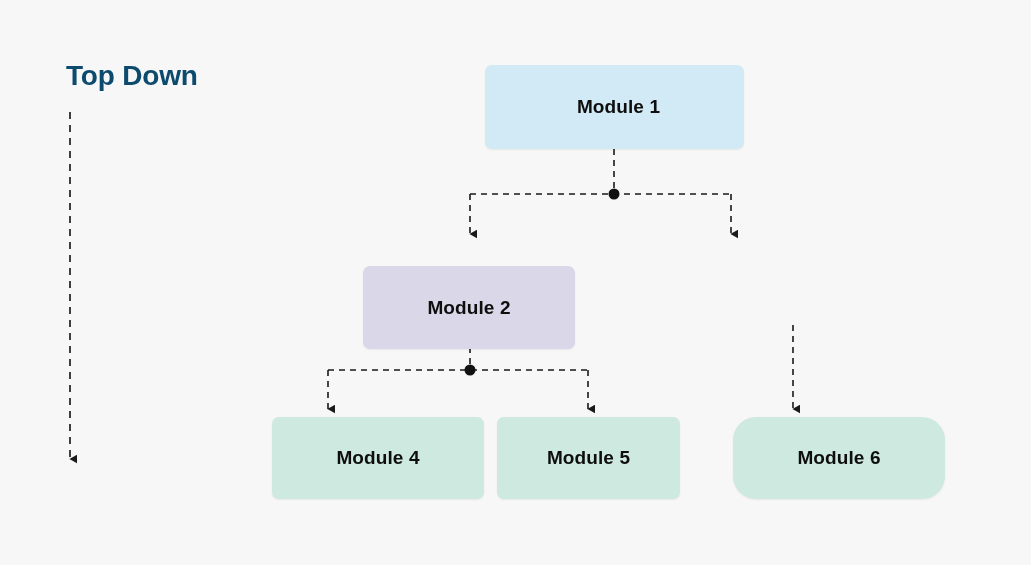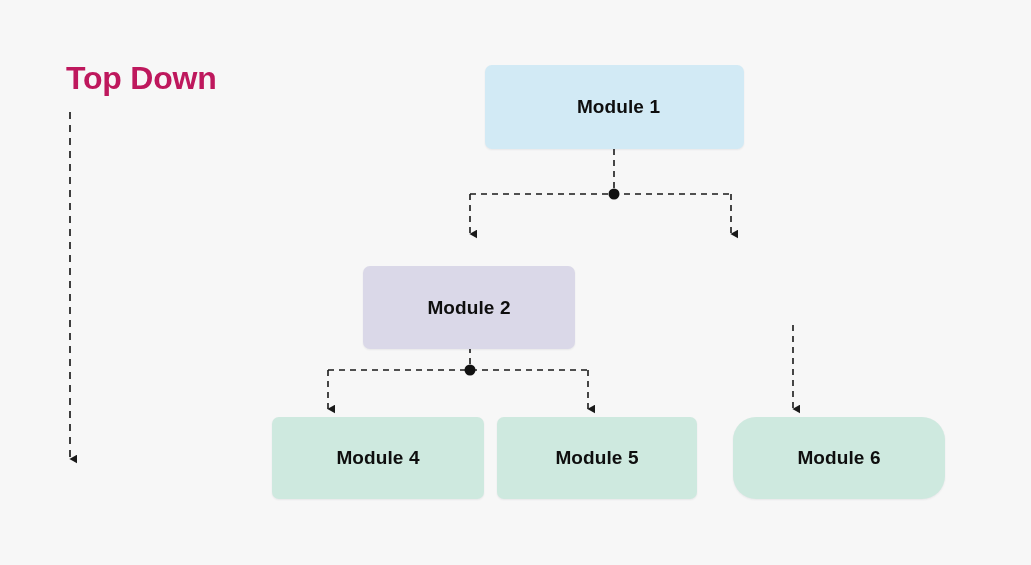--- a/index.html
+++ b/index.html
@@ -24,23 +24,23 @@
     left: 0;
     top: 0;
     width: 1031px;
     height: 565px;
     pointer-events: none;
   }
   .diagram-title {
     position: absolute;
     left: 66px;
     top: 60px;
-    font-size: 32px;
+    font-size: 28px;
     font-weight: bold;
-    color: #be185d;
+    color: #0c4a6e;
     letter-spacing: -0.2px;
     white-space: nowrap;
   }
   .node {
     position: absolute;
     box-sizing: border-box;
     border-radius: 7px;
     display: flex;
     align-items: center;
     justify-content: center;
@@ -116,21 +116,21 @@
 
   <div class="node" style="left:363px; top:242px; width:212px; height:83px; background:#dad8e8;margin-top:24px;">
     <span>Module 2</span>
   </div>
 
 
   <div class="node" style="left:272px; top:417px; width:212px; height:82px; background:#cee9df;">
     <span>Module 4</span>
   </div>
 
-  <div class="node" style="left:497px; top:417px; width:200px; height:82px; background:#cee9df;">
+  <div class="node" style="left:497px; top:417px; width:183px; height:82px; background:#cee9df;">
     <span>Module 5</span>
   </div>
 
   <div class="node" style="left:733px; top:417px; width:212px; height:82px; background:#cee9df;border-radius:23px;">
     <span>Module 6</span>
   </div>
 
 </div>
 
 </body></html>

